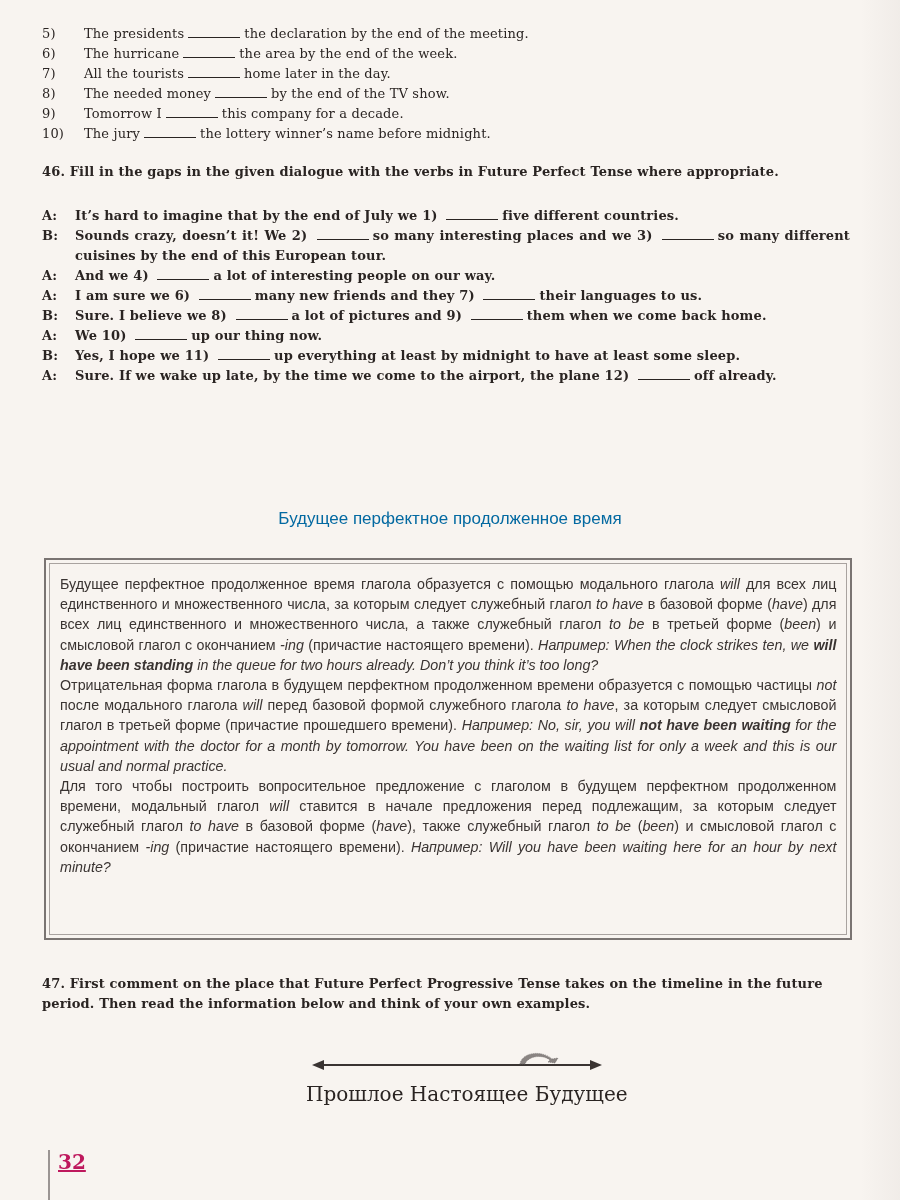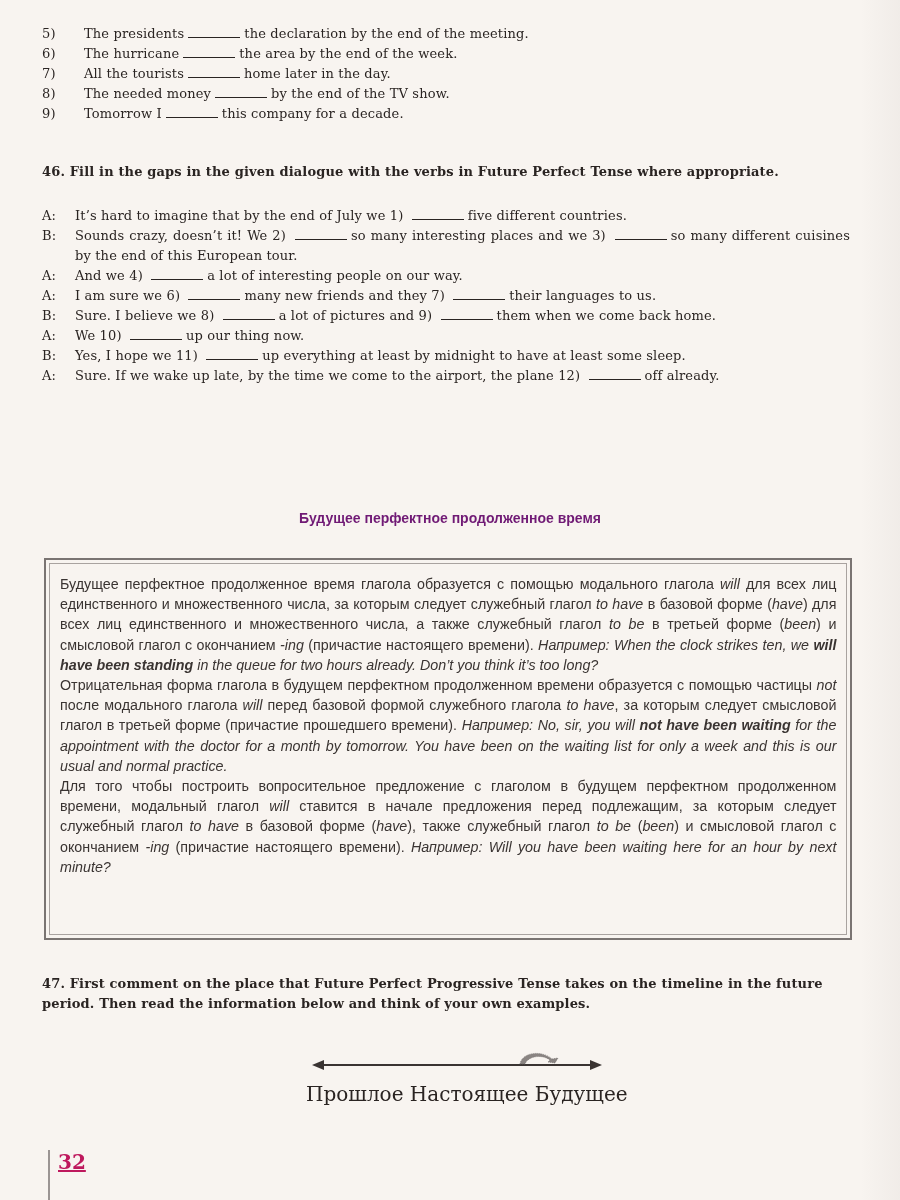--- a/index.html
+++ b/index.html
@@ -14,23 +14,23 @@
     .serif { font-family: "DejaVu Serif", serif; font-size: 13px; letter-spacing: 0.15px; }
     .list { position: absolute; left: 42px; top: 24px; width: 820px; }
     .list .row { height: 20px; line-height: 20px; white-space: nowrap; }
     .list .num { display: inline-block; width: 42px; }
     .gap { display: inline-block; width: 52px; border-bottom: 1.3px solid #2a2422; height: 12px; vertical-align: baseline; margin: 0 4px; }
     .task { position: absolute; left: 42px; width: 808px; font-weight: bold; line-height: 20px; }
     .task46 { top: 162px; }
     .dialog { position: absolute; left: 42px; top: 206px; width: 808px; }
     .dialog .line { line-height: 20px; text-align: justify; text-align-last: left; }
     .dialog .spk { display: inline-block; width: 33px; margin-left: -33px; }
-    .dialog .entry { padding-left: 33px; }
+    .dialog .entry { padding-left: 33px; font-weight: bold; }
     .sec-title { position: absolute; left: 0; width: 900px; top: 508px; text-align: center;
-      font-family: "Liberation Sans", sans-serif; font-weight: bold; font-size: 14px; line-height: 21px; color: #701a75; }
+      font-family: "Liberation Sans", sans-serif; font-weight: normal; font-size: 17px; line-height: 21px; color: #0369a1; }
     .rulebox { position: absolute; left: 44px; top: 558px; width: 808px; height: 382px;
       border: 2px solid #7a7472; box-sizing: border-box; }
     .rulebox-inner { position: absolute; left: 3px; top: 3px; right: 3px; bottom: 3px; border: 1px solid #a9a3a0; }
     .rulebox-text { position: absolute; left: 14px; top: 14px; right: 14px;
       font-family: "Liberation Sans", sans-serif; font-size: 15.2px; line-height: 20.2px; color: #3a3432;
       text-align: justify; transform: scaleX(0.94); transform-origin: left top; width: 826px; }
     .rulebox-text p { margin: 0; text-align: justify; }
     .rulebox-text i { font-style: italic; }
     .rulebox-text b { font-weight: bold; }
     .task47 { top: 974px; }
@@ -45,20 +45,21 @@
 
 <div class="page">
   <div class="bleed"></div>
 
   <div class="list serif" id="ex45">
       <div class="row"><span class="num">5)</span><span>The presidents</span><span class="gap"></span><span>the declaration by the end of the meeting.</span></div>
       <div class="row"><span class="num">6)</span><span>The hurricane</span><span class="gap"></span><span>the area by the end of the week.</span></div>
       <div class="row"><span class="num">7)</span><span>All the tourists</span><span class="gap"></span><span>home later in the day.</span></div>
       <div class="row"><span class="num">8)</span><span>The needed money</span><span class="gap"></span><span>by the end of the TV show.</span></div>
       <div class="row"><span class="num">9)</span><span>Tomorrow I</span><span class="gap"></span><span>this company for a decade.</span></div>
+      <div class="row"><span class="num">10)</span><span>The jury</span><span class="gap"></span><span>the lottery winner’s name before midnight.</span></div>
     </div>
 
   <div class="task task46 serif">46. Fill in the gaps in the given dialogue with the verbs in Future Perfect Tense where appropriate.</div>
 
   <div class="dialog serif" id="ex46">
       <div class="line entry"><span class="spk">A:</span><span>It’s hard to imagine that by the end of July we 1)</span> <span class="gap"></span><span>five different countries.</span> </div>
       <div class="line entry"><span class="spk">B:</span><span>Sounds crazy, doesn’t it! We 2)</span> <span class="gap"></span><span>so many interesting places and we 3)</span> <span class="gap"></span><span>so many different cuisines by the end of this European tour.</span> </div>
       <div class="line entry"><span class="spk">A:</span><span>And we 4)</span> <span class="gap"></span><span>a lot of interesting people on our way.</span> </div>
       <div class="line entry"><span class="spk">A:</span><span>I am sure we 6)</span> <span class="gap"></span><span>many new friends and they 7)</span> <span class="gap"></span><span>their languages to us.</span> </div>
       <div class="line entry"><span class="spk">B:</span><span>Sure. I believe we 8)</span> <span class="gap"></span><span>a lot of pictures and 9)</span> <span class="gap"></span><span>them when we come back home.</span> </div>

